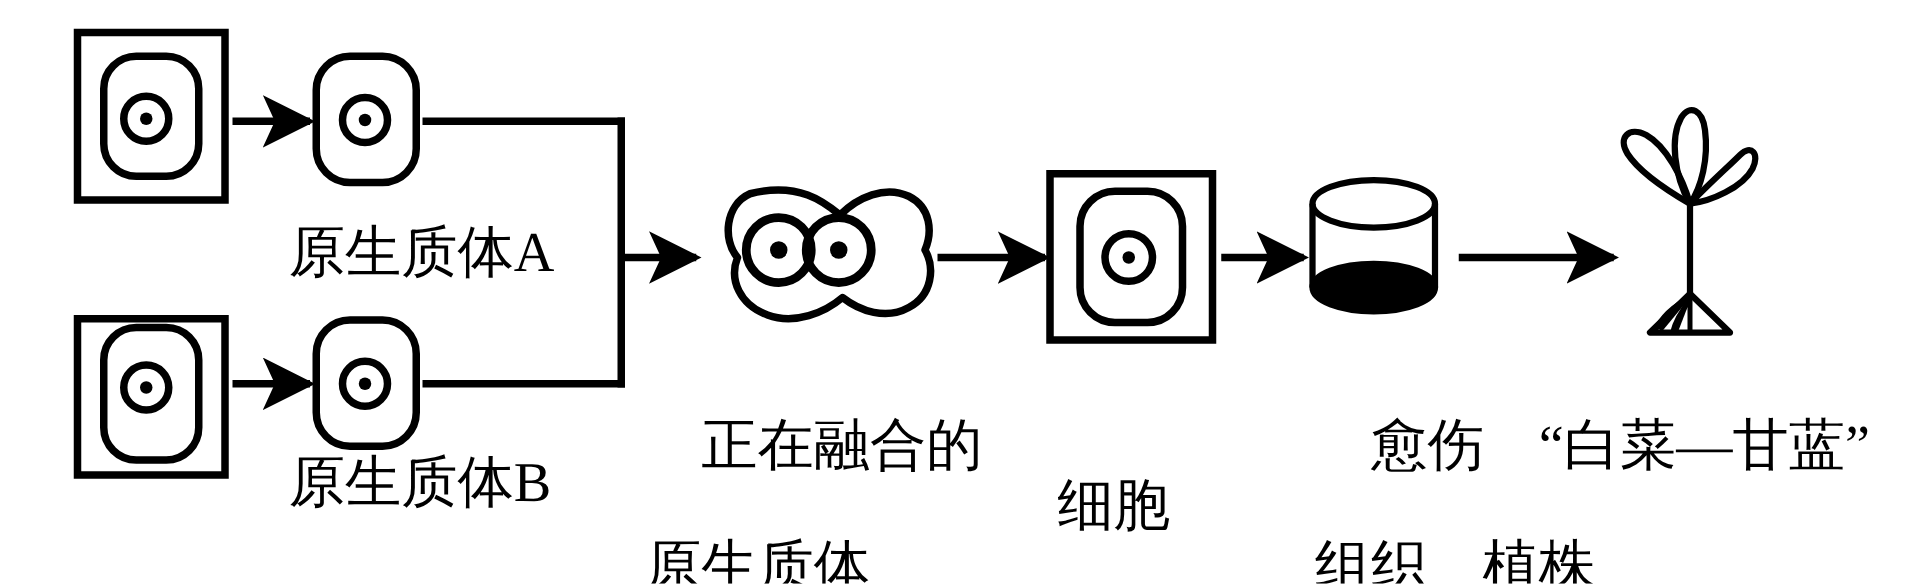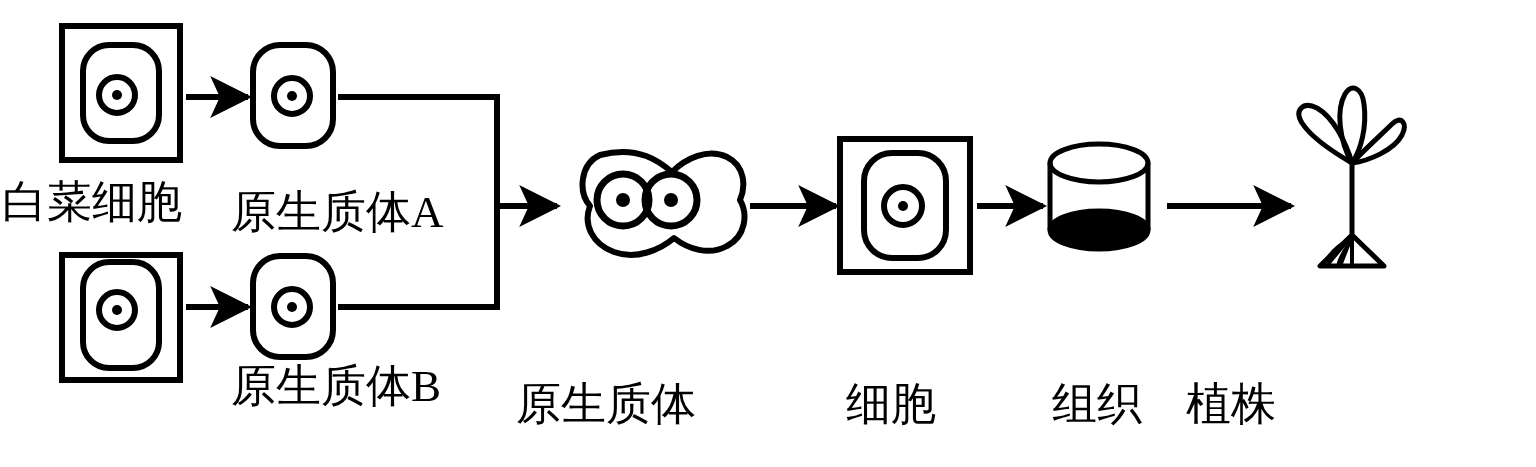--- a/index.html
+++ b/index.html
@@ -143,36 +143,38 @@
 
       <path d="M 1352 235 L 1320 266 L 1384 266 Z" fill="none" stroke="#000000" stroke-width="5" stroke-linejoin="round"></path>
       <path d="M 1352 235 L 1328 264" fill="none" stroke="#000000" stroke-width="4"></path>
       <path d="M 1352 235 L 1340 266" fill="none" stroke="#000000" stroke-width="4"></path>
       <path d="M 1352 235 L 1352 266" fill="none" stroke="#000000" stroke-width="4"></path>
       <path d="M 1352 238 C 1336 246, 1328 256, 1324 265" fill="none" stroke="#000000" stroke-width="4"></path>
       <path d="M 1352 240 C 1344 250, 1340 258, 1338 266" fill="none" stroke="#000000" stroke-width="4"></path>
     </g>
   </svg>
 
-  <div class="lbl lbl-1line" style="left:2px; top:178px;">白菜细胞</div>
 
 
-  <div class="lbl lbl-1line" style="left:231px; top:188px;">原生质体A</div>
+  <div class="lbl lbl-1line" style="left:231px; top:178px;">原生质体A</div>
 
   <div class="lbl lbl-1line" style="left:231px; top:362px;">原生质体B</div>
 
   <div class="lbl lbl-2line" style="left:516px; top:283px;">
+    <span class="line1">正在融合的</span>
     <span class="line2">原生质体</span>
   </div>
 
   <div class="lbl lbl-2line" style="left:846px; top:283px;">
     <span class="line2">细胞</span>
   </div>
 
   <div class="lbl lbl-2line" style="left:1052px; top:283px;">
+    <span class="line1">愈伤</span>
     <span class="line2">组织</span>
   </div>
 
   <div class="lbl lbl-2line" style="left:1186px; top:283px;">
+    <span class="line1">“白菜—甘蓝”</span>
     <span class="line2">植株</span>
   </div>
 
 </div>
 
 </body></html>

